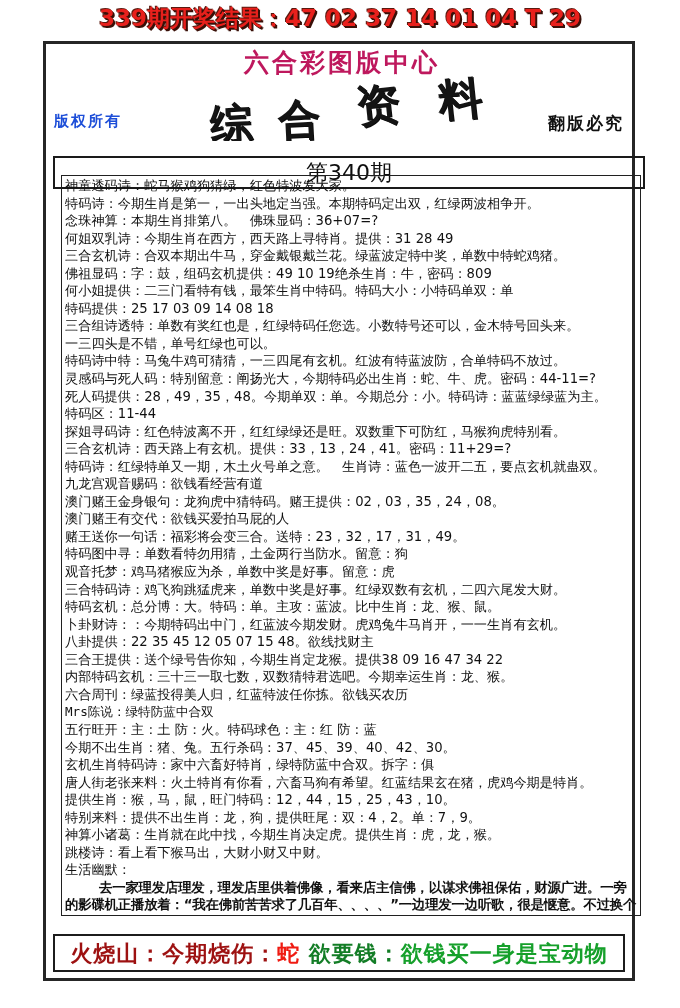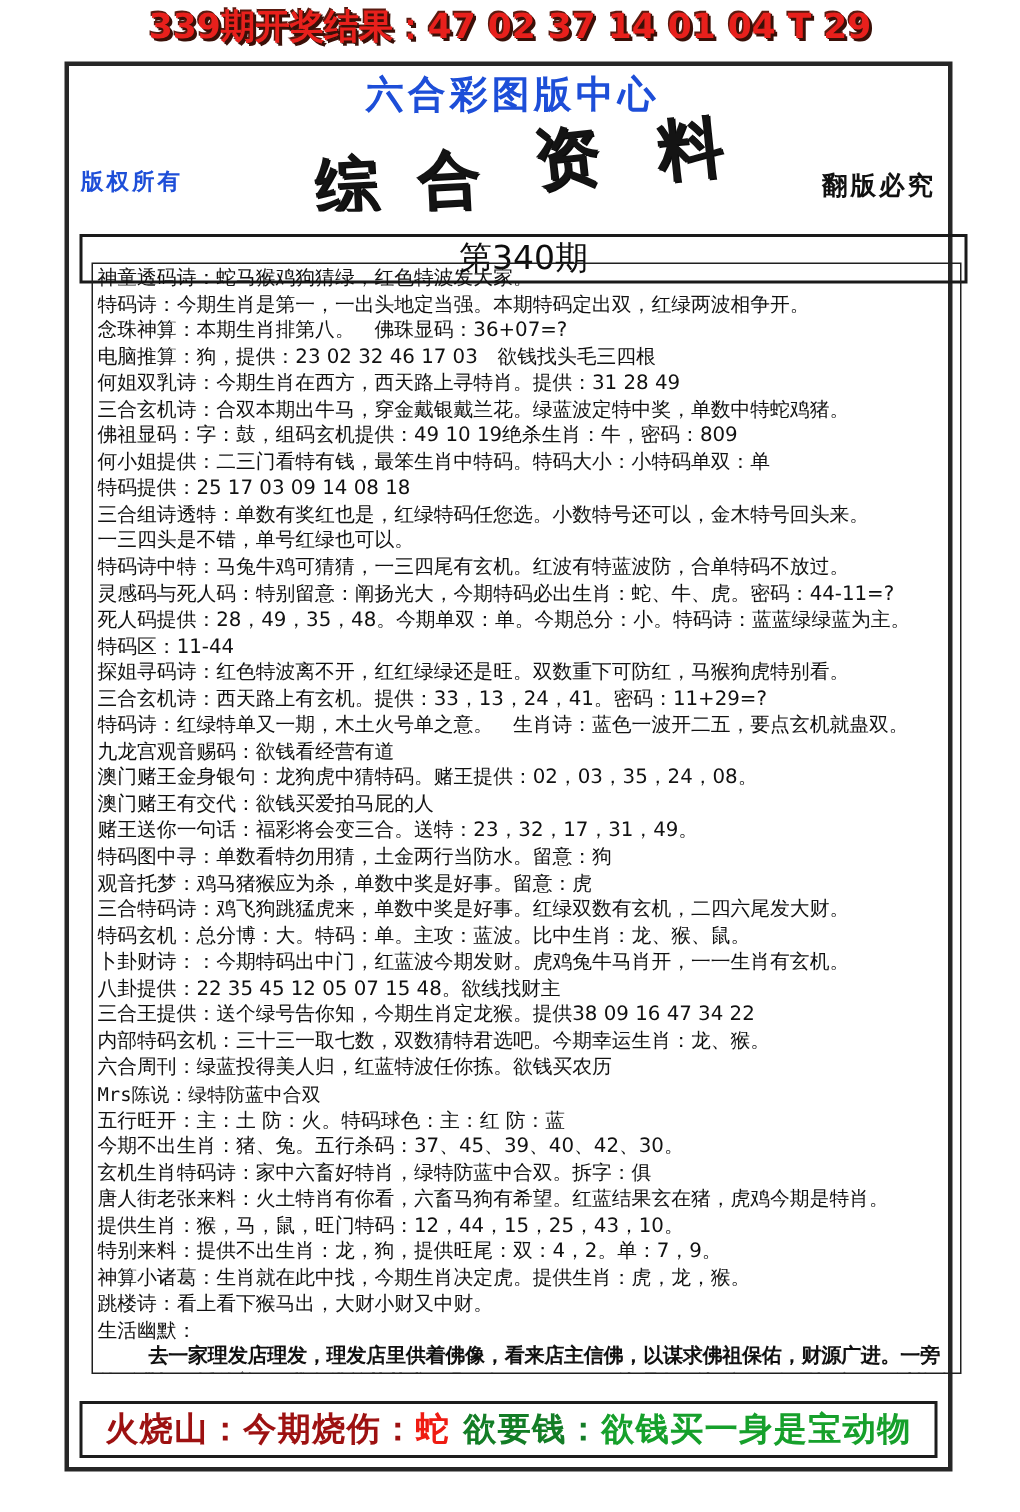--- a/index.html
+++ b/index.html
@@ -58,21 +58,21 @@
     overflow: hidden;
   }
   .head-center-title {
     position: absolute;
     left: 0;
     top: 2px;
     width: 592px;
     text-align: center;
     font-size: 25px;
     font-weight: bold;
-    color: #1d4ed8;
+    color: #be185d;
     letter-spacing: 3px;
     font-family: "DejaVu Sans", "Liberation Sans", sans-serif;
   }
   .brush-title {
     position: absolute;
     left: 160px;
     top: 26px;
     width: 330px;
     height: 66px;
   }
@@ -216,21 +216,20 @@
 
   <div class="issue-box">
     <span class="issue-text">第340期</span>
   </div>
 
   <div class="body-block">
     <div>
         <div class="line">神童透码诗：蛇马猴鸡狗猜绿，红色特波发大家。</div>
         <div class="line">特码诗：今期生肖是第一，一出头地定当强。本期特码定出双，红绿两波相争开。</div>
         <div class="line">念珠神算：本期生肖排第八。　佛珠显码：36+07=?</div>
-        <div class="line">电脑推算：狗，提供：23 02 32 46 17 03　欲钱找头毛三四根</div>
         <div class="line">何姐双乳诗：今期生肖在西方，西天路上寻特肖。提供：31 28 49</div>
         <div class="line">三合玄机诗：合双本期出牛马，穿金戴银戴兰花。绿蓝波定特中奖，单数中特蛇鸡猪。</div>
         <div class="line">佛祖显码：字：鼓，组码玄机提供：49 10 19绝杀生肖：牛，密码：809</div>
         <div class="line">何小姐提供：二三门看特有钱，最笨生肖中特码。特码大小：小特码单双：单</div>
         <div class="line">特码提供：25 17 03 09 14 08 18</div>
         <div class="line">三合组诗透特：单数有奖红也是，红绿特码任您选。小数特号还可以，金木特号回头来。</div>
         <div class="line">一三四头是不错，单号红绿也可以。</div>
         <div class="line">特码诗中特：马兔牛鸡可猜猜，一三四尾有玄机。红波有特蓝波防，合单特码不放过。</div>
         <div class="line">灵感码与死人码：特别留意：阐扬光大，今期特码必出生肖：蛇、牛、虎。密码：44-11=?</div>
         <div class="line">死人码提供：28，49，35，48。今期单双：单。今期总分：小。特码诗：蓝蓝绿绿蓝为主。</div>

